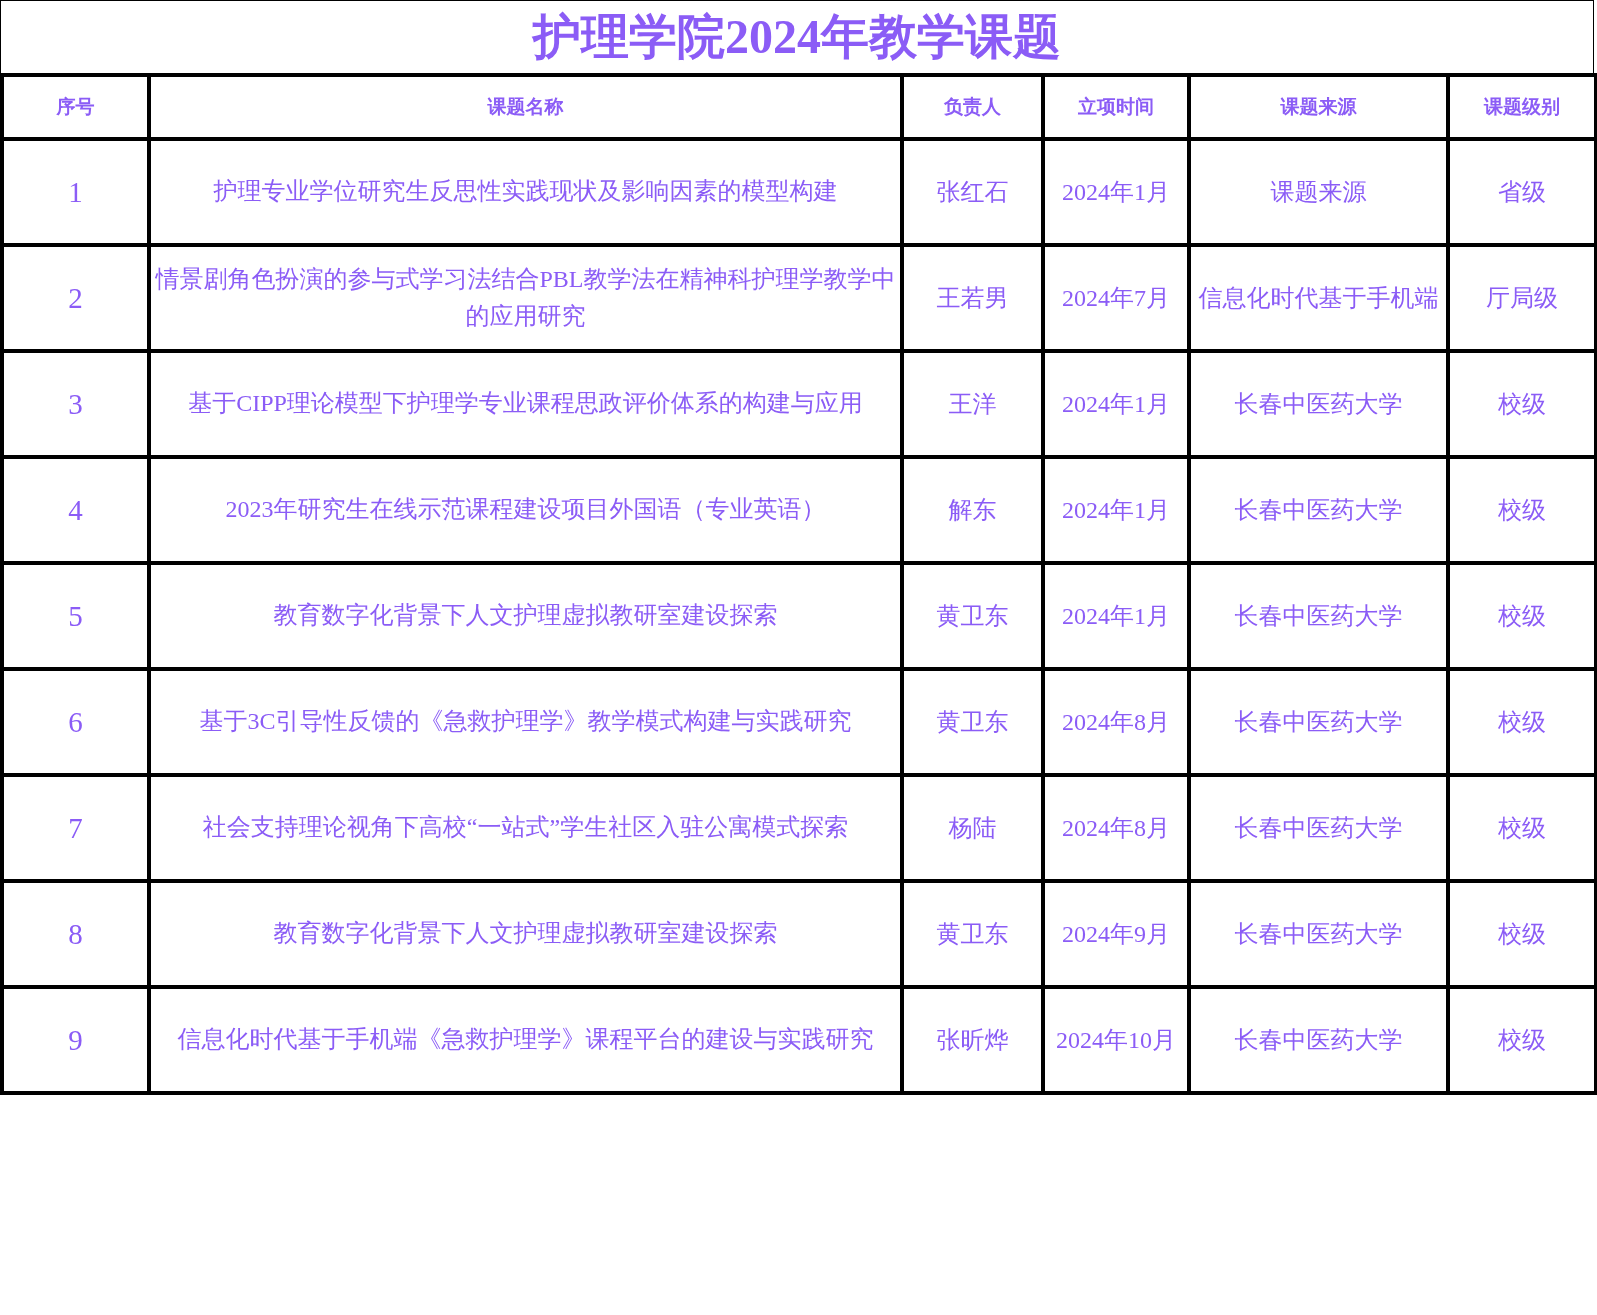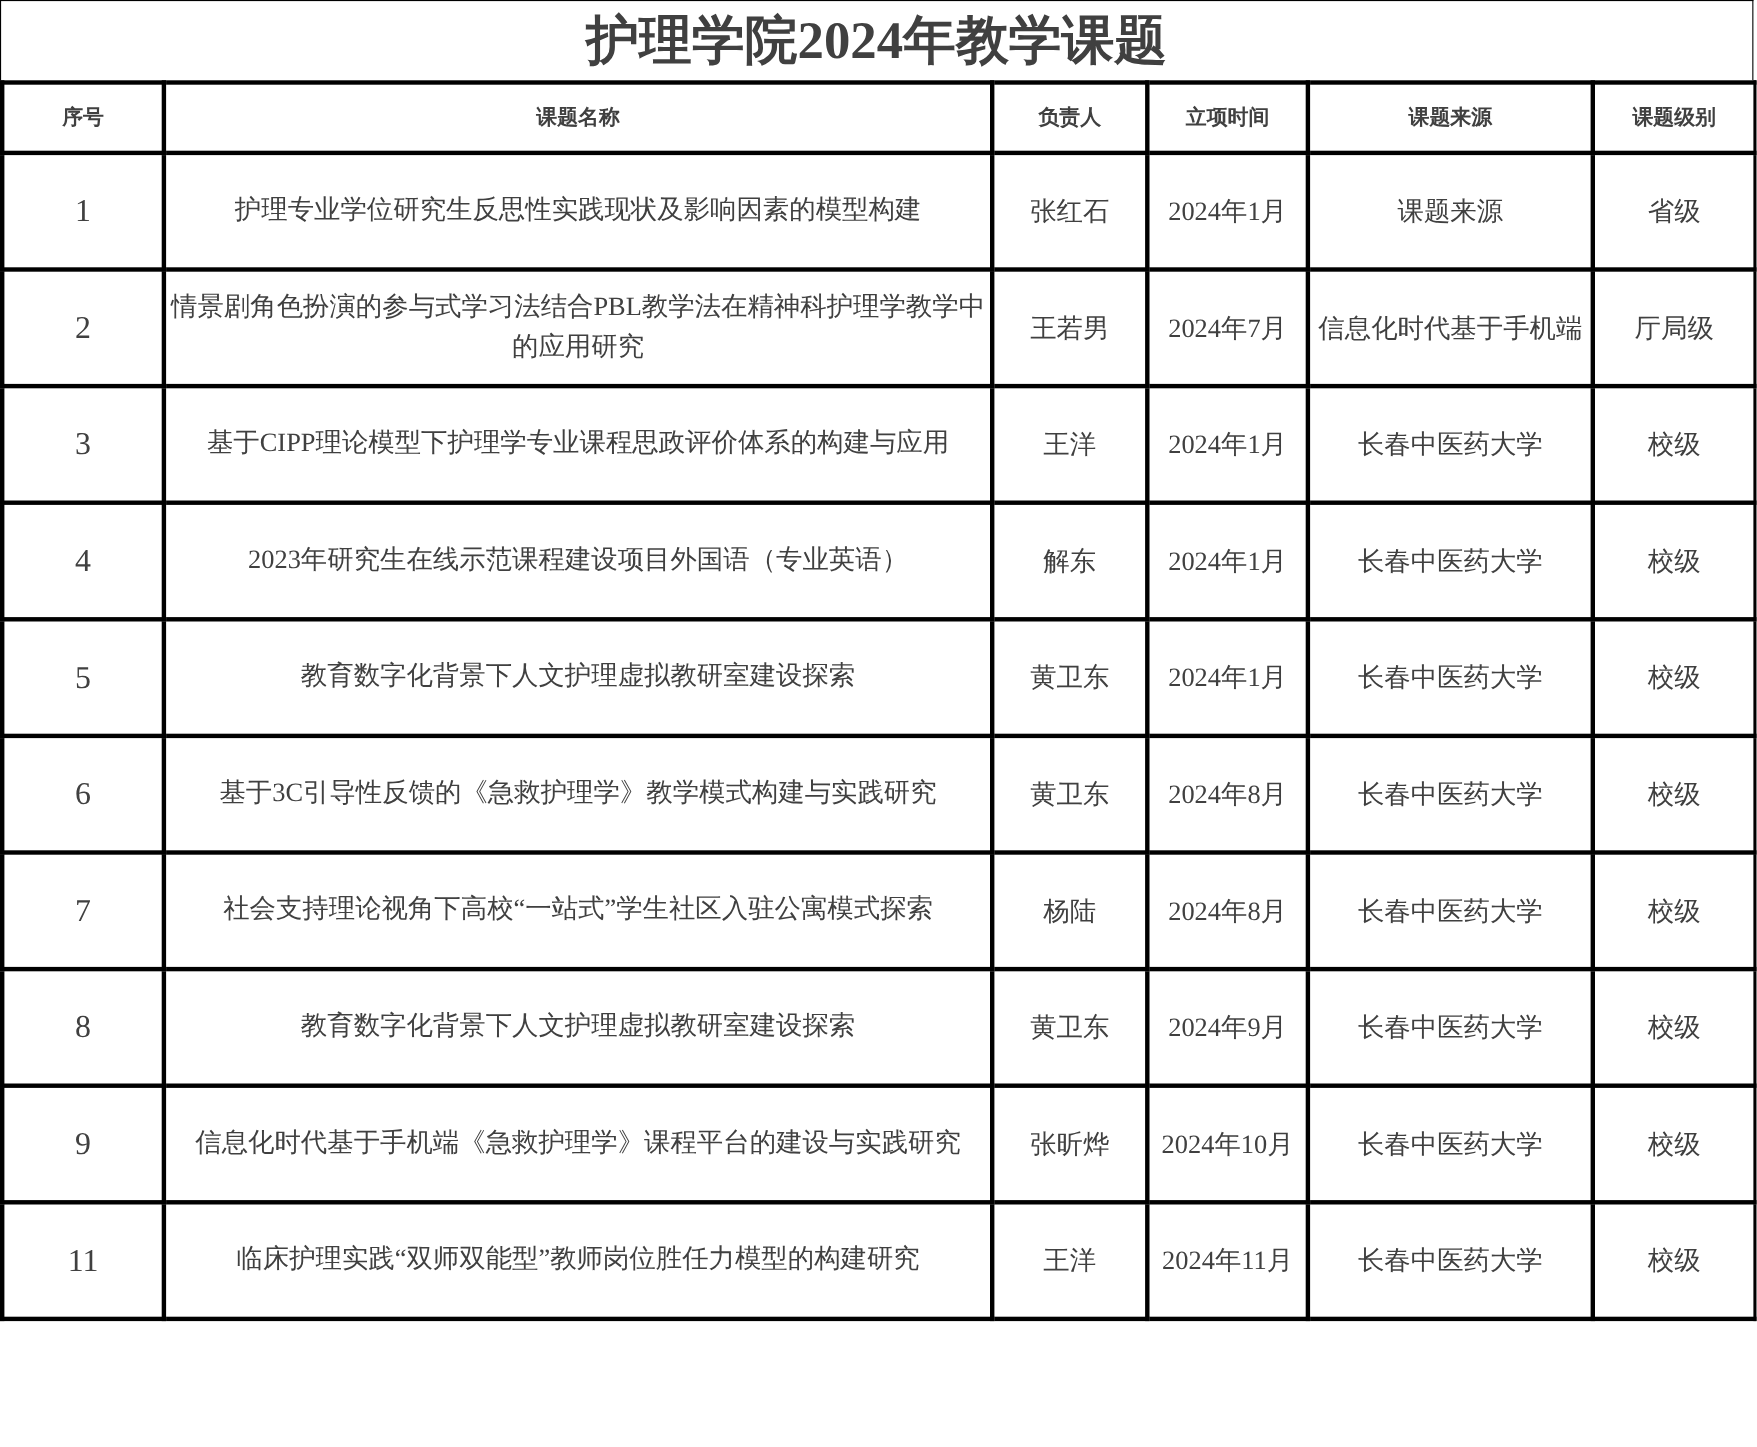--- a/index.html
+++ b/index.html
@@ -5,21 +5,21 @@
   html, body {
     margin: 0;
     padding: 0;
     background: #ffffff;
   }
   .page {
     position: relative;
     width: 1597px;
     height: 1315px;
     background: #ffffff;
-    color: #404040;
+    color: #8b5cf6;
     font-family: "Liberation Serif", "DejaVu Serif", serif;
     overflow: hidden;
   }
   .title-cell {
     box-sizing: border-box;
     width: 1594px;
     height: 73px;
     border: 1px solid #000000;
     border-bottom: none;
     display: flex;
@@ -151,23 +151,15 @@
           <td class="cell-level">校级</td>
         </tr>
         <tr>
           <td class="cell-index">9</td>
           <td class="cell-name">信息化时代基于手机端《急救护理学》课程平台的建设与实践研究</td>
           <td class="cell-leader">张昕烨</td>
           <td class="cell-date">2024年10月</td>
           <td class="cell-source">长春中医药大学</td>
           <td class="cell-level">校级</td>
         </tr>
-        <tr>
-          <td class="cell-index">11</td>
-          <td class="cell-name">临床护理实践“双师双能型”教师岗位胜任力模型的构建研究</td>
-          <td class="cell-leader">王洋</td>
-          <td class="cell-date">2024年11月</td>
-          <td class="cell-source">长春中医药大学</td>
-          <td class="cell-level">校级</td>
-        </tr>
       </tbody>
   </table>
 </div>
 
 </body></html>

